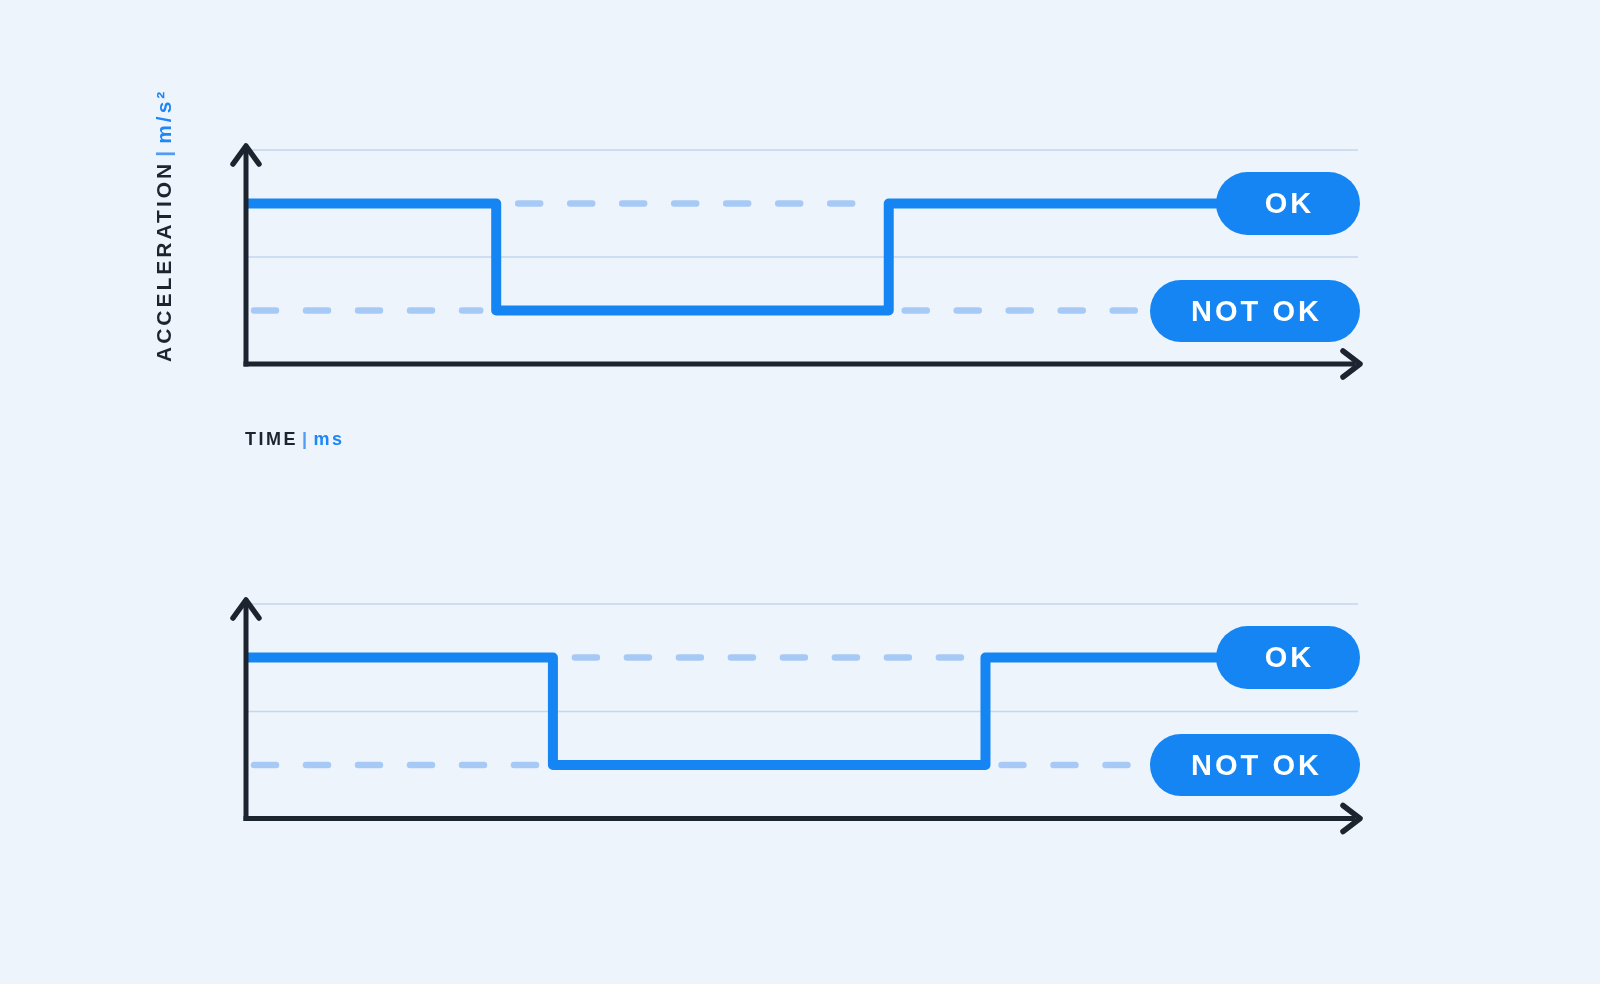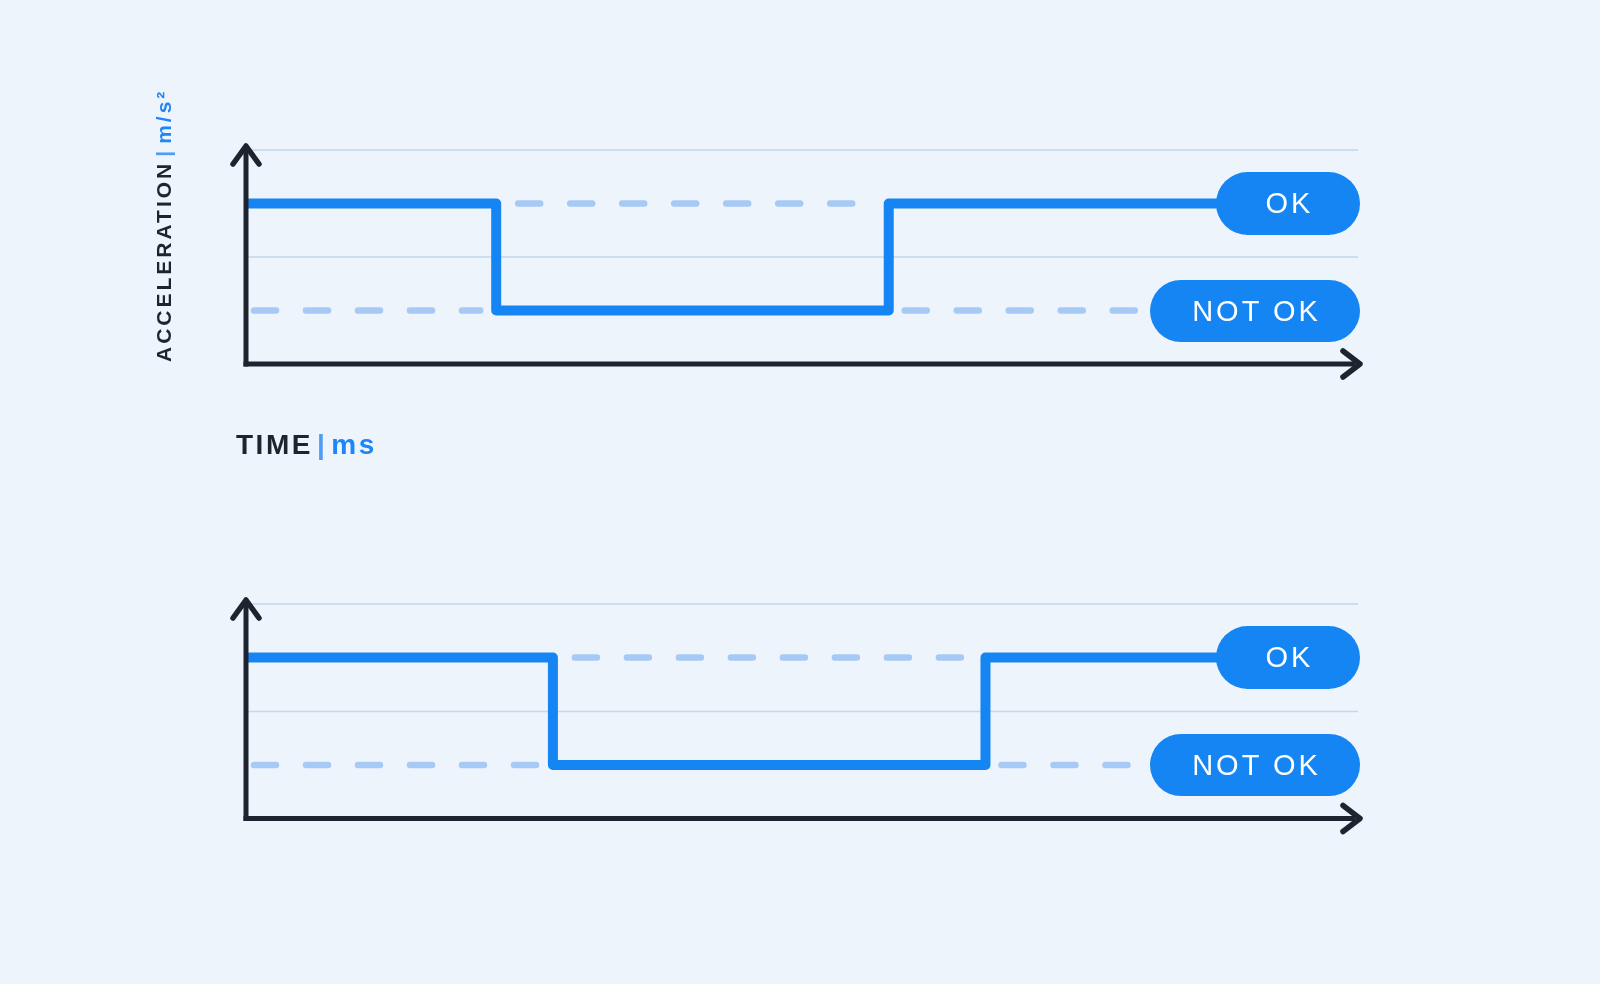--- a/index.html
+++ b/index.html
@@ -22,21 +22,21 @@
     height: 984px;
   }
   .pill {
     position: absolute;
     display: flex;
     align-items: center;
     justify-content: center;
     border-radius: 999px;
     background: var(--pill_blue, #1485f2);
     color: var(--pill_text, #ffffff);
-    font-weight: normal;
+    font-weight: bold;
     font-size: 29px;
     letter-spacing: 3px;
     padding-left: 3px; 
     white-space: nowrap;
   }
   #pill-ok-0    { left: 1216px; top: 172px; width: 141px; height: 63px; }
   #pill-notok-0 { left: 1150px; top: 280px; width: 207px; height: 62px; }
   #pill-ok-1    { left: 1216px; top: 626px; width: 141px; height: 63px; }
   #pill-notok-1 { left: 1150px; top: 734px; width: 207px; height: 62px; }
 
@@ -47,25 +47,25 @@
     transform: rotate(-90deg);
     transform-origin: 0 0;
     white-space: nowrap;
     font-weight: bold;
     font-size: 21px;
     letter-spacing: 3px;
     color: var(--label_dark, #1c2430);
   }
   .x-axis-label {
     position: absolute;
-    left: 236px;
+    left: 245px;
     top: 429px;
     white-space: nowrap;
     font-weight: bold;
-    font-size: 28px;
+    font-size: 18px;
     letter-spacing: 2.5px;
     color: var(--label_dark, #1c2430);
   }
   .axis-sep  { color: var(--separator_blue, #4f9cf2); font-weight: bold; padding: 0 4px; }
   .axis-unit { color: var(--label_blue, #1e87f5); font-weight: bold; }
 </style>
 </head>
 <body>
 
 <svg id="chart-canvas" viewBox="0 0 1600 984" xmlns="http://www.w3.org/2000/svg">

